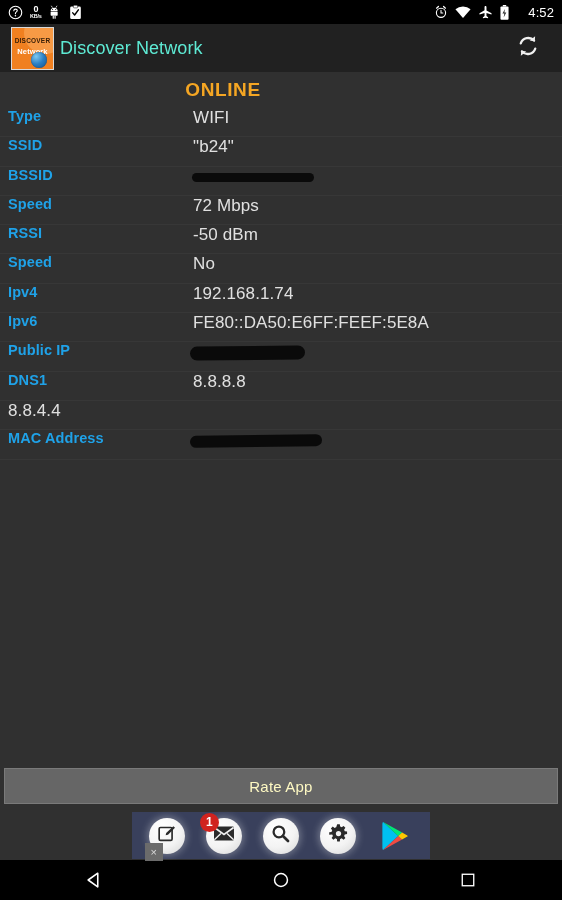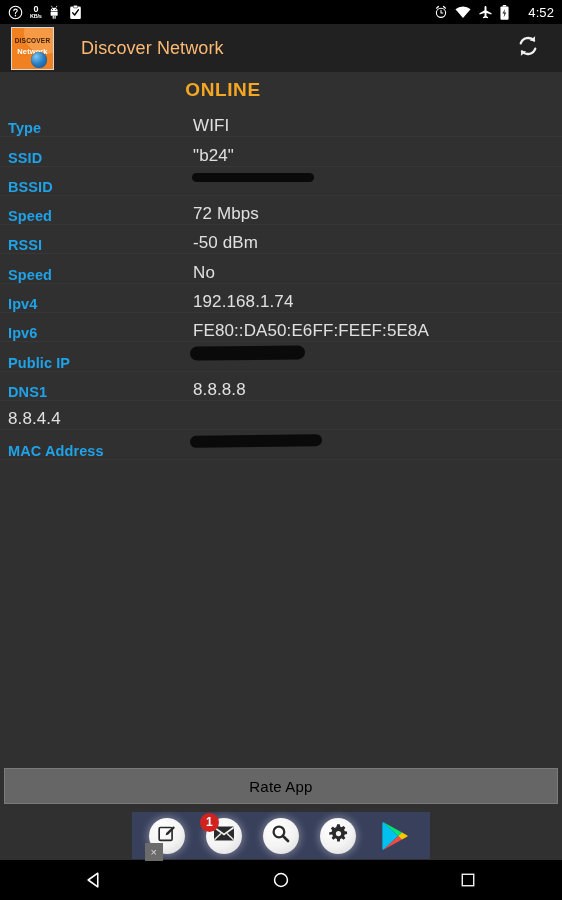--- a/index.html
+++ b/index.html
@@ -67,21 +67,21 @@
     text-align:center; font-size:7.5px; font-weight:bold;
     color:#ffffff; letter-spacing:0.1px;
   }
   .applogo .globe {
     position:absolute; bottom:1px; right:6px;
     width:16px; height:16px; border-radius:50%;
     background:radial-gradient(circle at 32% 28%, #7ec8f0 0%, #2a7fc4 48%, #14518c 100%);
     box-shadow:inset 0 0 1px #0a3a66;
   }
   .apptitle {
-    color:#fdba74; font-size:18px; margin-left:27px;
+    color:#5eead4; font-size:18px; margin-left:6px;
     font-weight:400; letter-spacing:0.1px;
   }
   .refresh-btn {
     margin-left:auto; margin-right:17px;
     width:34px; height:34px;
     display:flex; align-items:center; justify-content:center;
     cursor:pointer;
   }
 
   
@@ -95,21 +95,21 @@
     letter-spacing:0.6px;
   }
 
   
   .infolist {
     position:absolute; top:108px; left:0;
     width:562px;
   }
   .row {
     position:relative;
-    display:flex; align-items:flex-end;
+    display:flex; align-items:flex-start;
     height:29.3px;
     border-bottom:1px solid #373737;
     padding-left:8px;
   }
   .row .label {
     color:#1fa2e8; font-size:14.5px; font-weight:bold;
     width:185px; flex:none; letter-spacing:0.1px;
   }
   .row .value {
     color:#e0e0e0; font-size:17px; font-weight:400;
@@ -131,21 +131,21 @@
 
   
   .rate-btn {
     position:absolute; left:4px; top:768px;
     width:554px; height:36px;
     background:#666666;
     border:1px solid #7a7a7a;
     display:flex; align-items:center; justify-content:center;
     cursor:pointer;
   }
-  .rate-btn span { color:#000000; font-size:15px; letter-spacing:0.2px; }
+  .rate-btn span { color:#fef9c3; font-size:15px; letter-spacing:0.2px; }
 
   
   .adbar {
     position:absolute; left:132px; top:812px;
     width:298px; height:47px;
     background:#39405c;
     display:flex; align-items:center; justify-content:space-around;
     padding:0 6px;
   }
   .ad-icon { position:relative; width:44px; height:44px; flex:none; }

